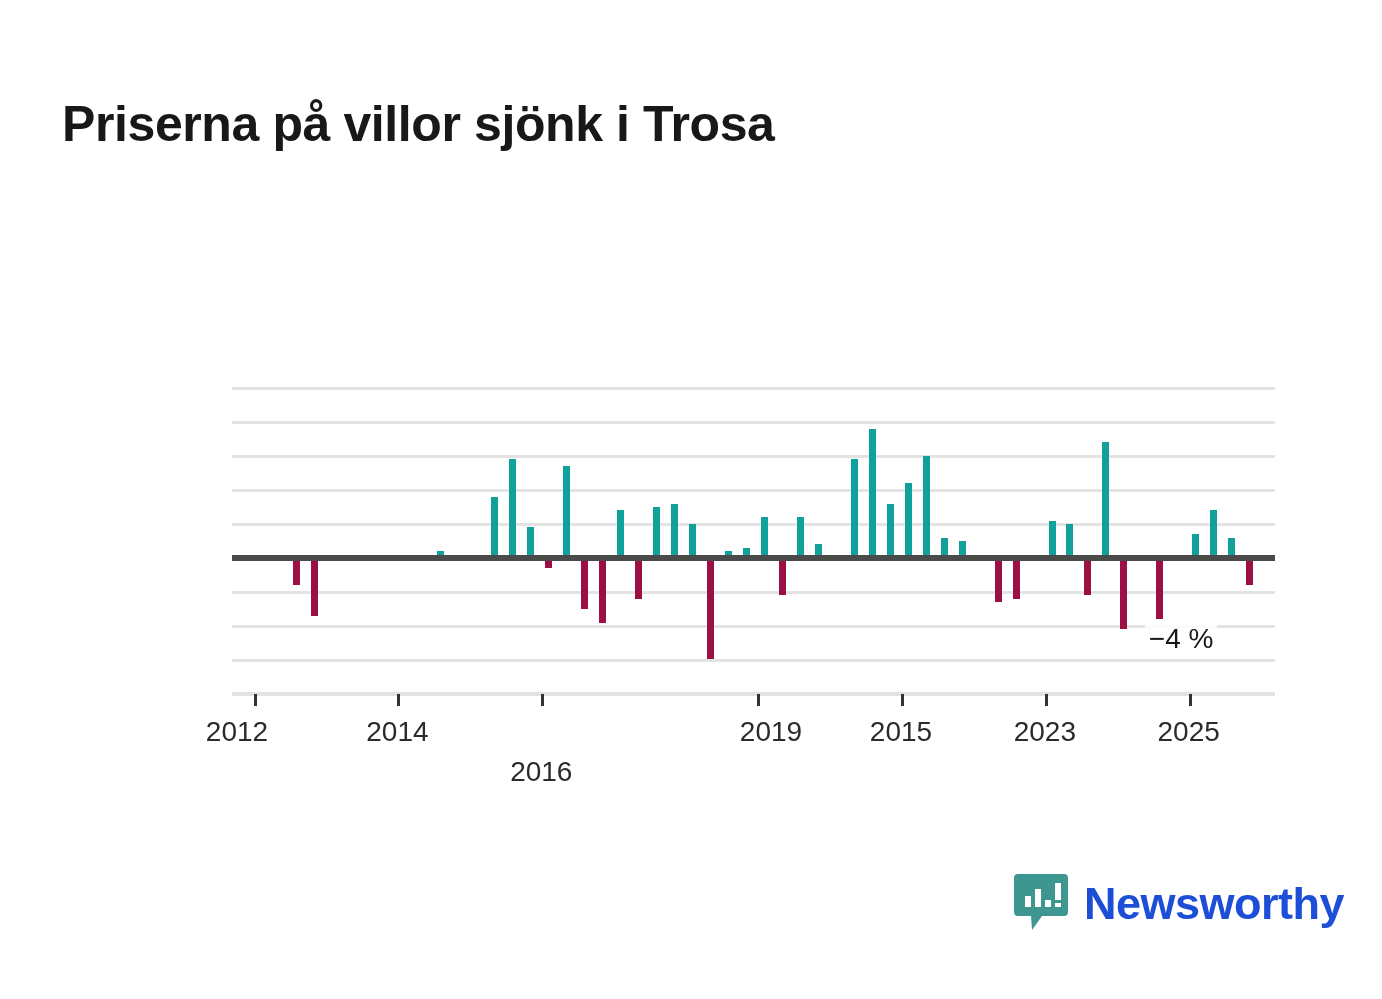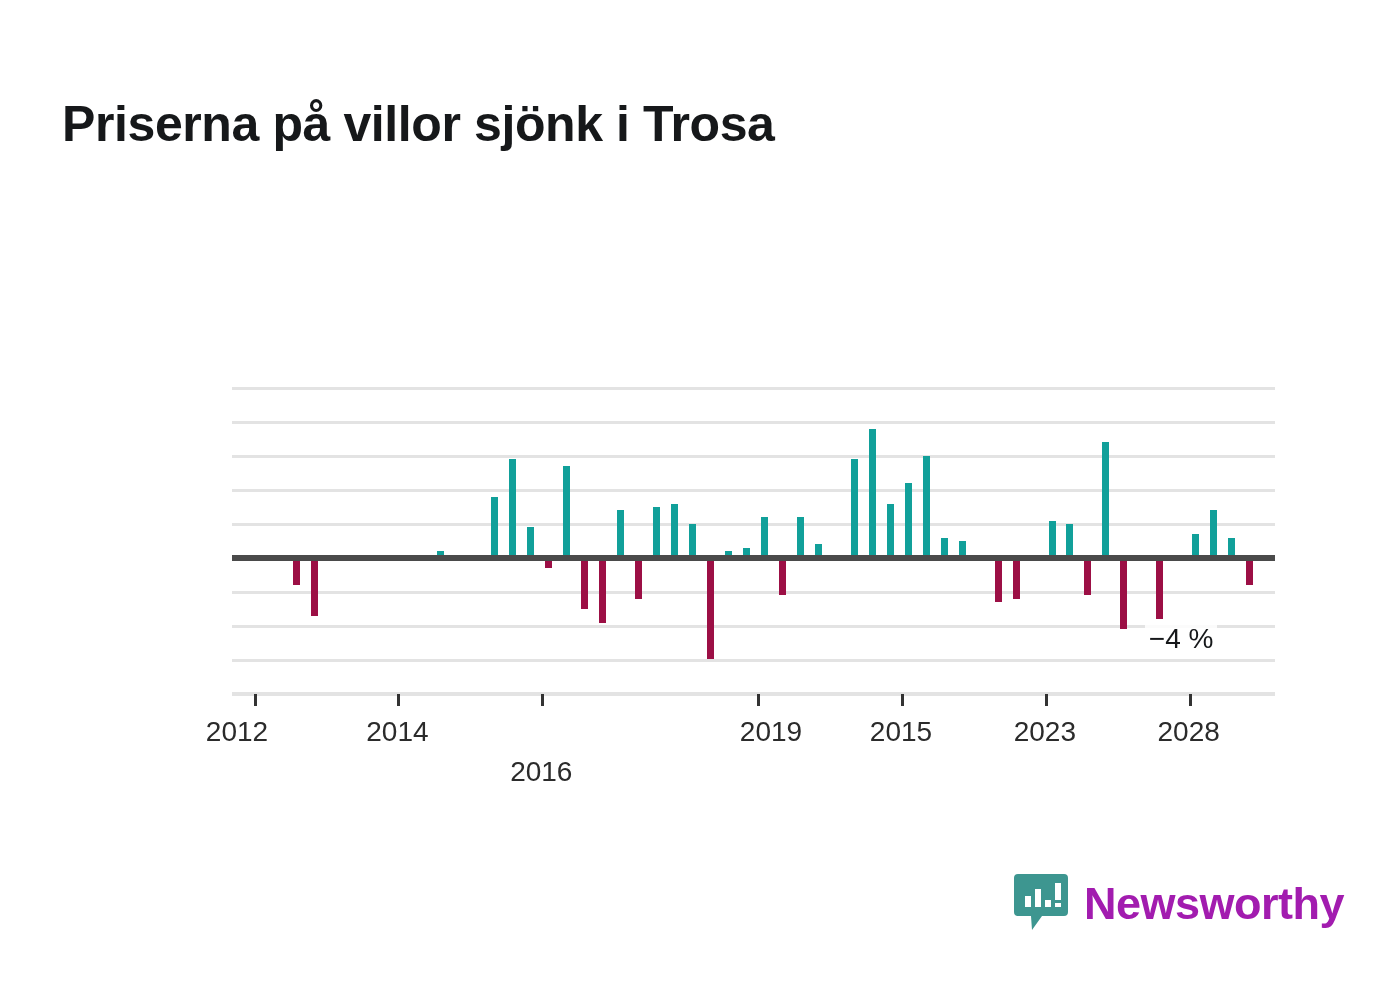--- a/index.html
+++ b/index.html
@@ -131,21 +131,21 @@
     left: 1012px;
     top: 872px;
     display: flex;
     align-items: center;
     gap: 14px;
   }
   .logo-mark { width: 58px; height: 62px; display:block; }
   .logo-text {
     font-size: 45px;
     font-weight: bold;
-    color: #a21caf;
+    color: #1d4ed8;
     letter-spacing: -0.5px;
     line-height: 1;
   }
 </style>
 </head>
 <body>
 
 <div class="page">
 
   <h1 class="headline">Priserna på villor sjönk i Trosa</h1>
@@ -213,21 +213,21 @@
         <div class="xlabel" style="left: 397.441px;">2014</div>
         <div class="xtick" style="left: 541.303px;"></div>
         <div class="xlabel" style="left: 541.303px; margin-top: 40px;">2016</div>
         <div class="xtick" style="left: 757.097px;"></div>
         <div class="xlabel" style="left: 771px;">2019</div>
         <div class="xtick" style="left: 900.959px;"></div>
         <div class="xlabel" style="left: 900.959px;">2015</div>
         <div class="xtick" style="left: 1044.82px;"></div>
         <div class="xlabel" style="left: 1044.82px;">2023</div>
         <div class="xtick" style="left: 1188.68px;"></div>
-        <div class="xlabel" style="left: 1188.68px;">2028</div>
+        <div class="xlabel" style="left: 1188.68px;">2025</div>
       </div>
   <div class="annotation" style="left: 1144.82px; top: 622.2px;">−4 %</div>
     </div>
 
   <div class="logo">
     <span>
       <svg class="logo-mark" viewBox="0 0 58 62" xmlns="http://www.w3.org/2000/svg">
         <path d="M6 2 H52 A4 4 0 0 1 56 6 V40 A4 4 0 0 1 52 44 H30 L20 58 L19 44 H6 A4 4 0 0 1 2 40 V6 A4 4 0 0 1 6 2 Z" fill="#3d9690"></path>
         <rect x="13" y="24" width="6" height="11" fill="#ffffff"></rect>
         <rect x="23" y="17" width="6" height="18" fill="#ffffff"></rect>

